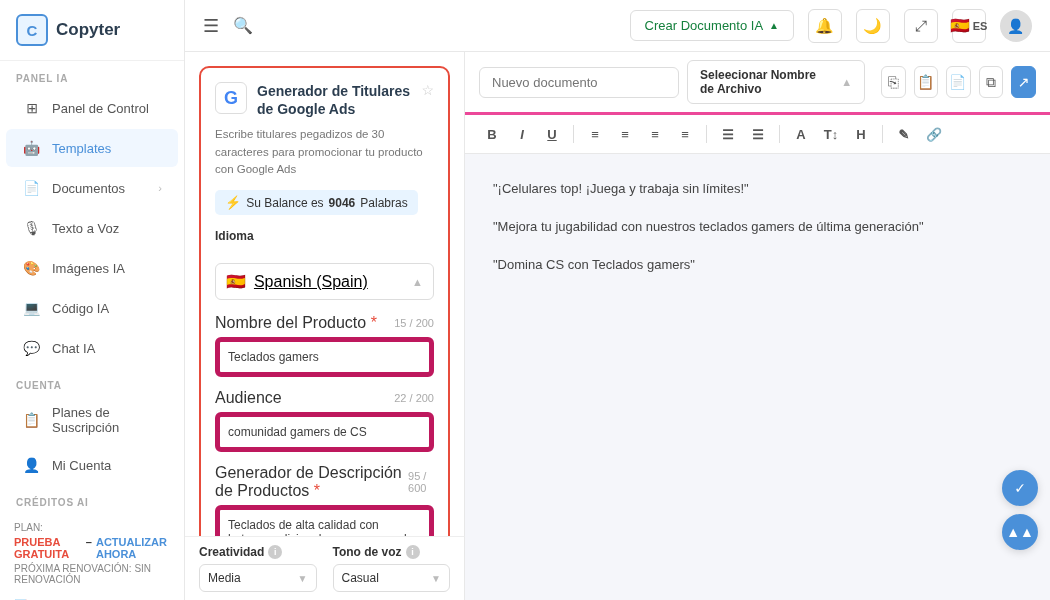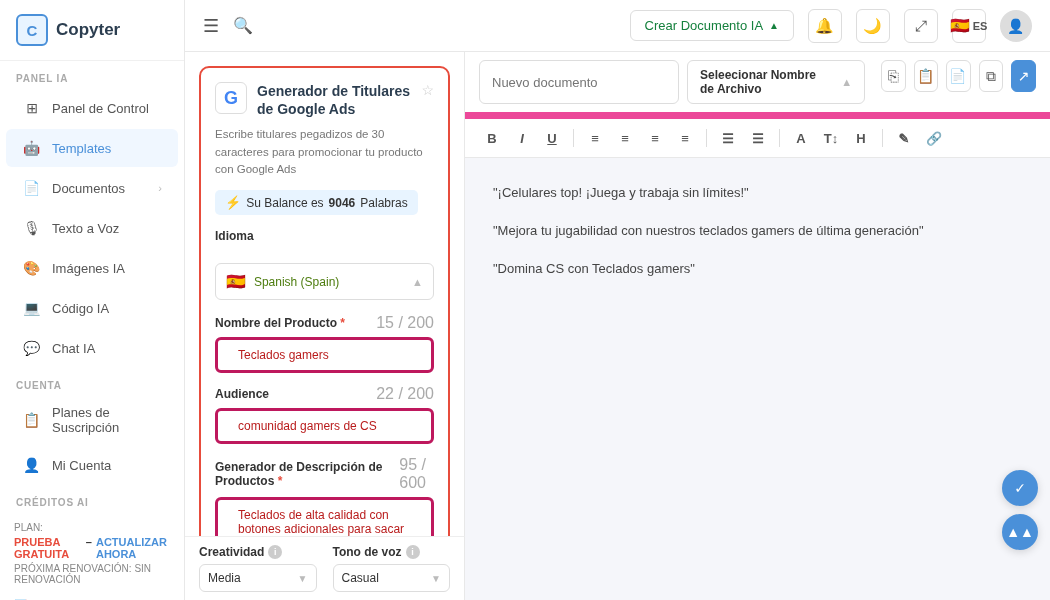--- a/index.html
+++ b/index.html
@@ -50,35 +50,35 @@
     .tool-g-icon { width: 32px; height: 32px; background: #fff; border: 1px solid #ddd; border-radius: 6px; display: flex; align-items: center; justify-content: center; font-size: 18px; font-weight: 700; color: #4285f4; flex-shrink: 0; }
     .tool-title { font-size: 14px; font-weight: 700; color: #2c3e50; line-height: 1.3; }
     .tool-star { margin-left: auto; color: #ccc; font-size: 14px; cursor: pointer; }
     .tool-description { font-size: 11.5px; color: #777; line-height: 1.5; margin-bottom: 12px; }
     .balance-badge { display: inline-flex; align-items: center; gap: 5px; background: #e8f4ff; border-radius: 5px; padding: 5px 10px; font-size: 12px; color: #333; margin-bottom: 14px; }
     .balance-lightning { color: #4a90d9; font-size: 13px; }
     .balance-number { font-weight: 700; color: #333; }
     .form-label { font-size: 12px; font-weight: 600; color: #333; margin-bottom: 20px; }
     .select-wrapper { border: 1px solid #ddd; border-radius: 6px; padding: 8px 10px; display: flex; align-items: center; gap: 8px; cursor: pointer; margin-bottom: 14px; }
     .select-flag { font-size: 16px; }
-    .select-value { flex: 1; font-size: 12px; color: #4d7c0f; }
+    .select-value { flex: 1; font-size: 16px; color: #000000; text-decoration: underline; }
     .select-chevron { color: #bbb; font-size: 11px; }
     .field-group { margin-bottom: 12px; }
     .field-header { display: flex; justify-content: space-between; align-items: center; margin-bottom: 5px; }
-    .field-label { font-size: 12px; font-weight: 700; color: #333; }
+    .field-label { font-size: 16px; font-weight: 400; color: #333; }
     .field-required { color: #e74c3c; }
-    .field-count { font-size: 16px; color: #aaa; text-align: center; }
-    .field-input { width: 100%; border: 3px solid #be185d; border-radius: 6px; padding: 8px 20px; font-size: 12px; color: #b91c1c; resize: none; outline: none; font-family: inherit; }
+    .field-count { font-size: 11px; color: #aaa; }
+    .field-input { width: 100%; border: 5px solid #be185d; border-radius: 6px; padding: 8px 8px; font-size: 12px; color: #404040; resize: none; outline: none; font-family: inherit; }
     .textarea-wrapper { position: relative; }
     .textarea-check { position: absolute; bottom: 8px; right: 8px; width: 22px; height: 22px; background: #4a90d9; border-radius: 50%; display: flex; align-items: center; justify-content: center; color: #fff; font-size: 12px; }
     .control-group { flex: 1; }
     .control-label { display: flex; align-items: center; gap: 4px; font-size: 12px; font-weight: 600; color: #333; margin-bottom: 5px; text-align: center; }
     .info-icon { width: 14px; height: 14px; background: #ccc; border-radius: 50%; display: flex; align-items: center; justify-content: center; font-size: 9px; color: #fff; cursor: pointer; }
     .select-mini { border: 1px solid #ddd; border-radius: 6px; padding: 6px 8px; display: flex; align-items: center; justify-content: space-between; cursor: pointer; font-size: 12px; color: #333; }
-    .right-panel-toolbar { background: #fff; border-bottom: 7px solid #ec4899; display: flex; padding: 8px 14px; gap: 8px; }
+    .right-panel-toolbar { background: #fff; border-bottom: 3px solid #ec4899; display: flex; align-items: center; padding: 8px 14px; gap: 8px; }
     .doc-name-input { flex: 1; border: 1px solid #ddd; border-radius: 6px; padding: 7px 12px; font-size: 13px; color: #aaa; max-width: 200px; }
     .file-name-btn { display: flex; align-items: center; gap: 6px; border: 1px solid #ddd; border-radius: 6px; padding: 7px 12px; cursor: pointer; font-size: 12px; font-weight: 600; color: #333; background: #fff; }
     .file-btn-chevron { color: #bbb; font-size: 11px; margin-left: 4px; }
     .toolbar-spacer { flex: 1; }
     .toolbar-icon { width: 32px; height: 32px; display: flex; align-items: center; justify-content: center; border: 1px solid #ddd; border-radius: 6px; cursor: pointer; background: #fff; color: #555; font-size: 14px; }
     .toolbar-icon-blue { background: #4a90d9; color: #fff; border-color: #4a90d9; }
 
     .format-bar { background: #fff; border-bottom: 1px solid #e8e8e8; display: flex; align-items: center; padding: 6px 14px; gap: 4px; }
     .format-btn { width: 26px; height: 26px; display: flex; align-items: center; justify-content: center; border-radius: 4px; cursor: pointer; font-size: 13px; color: #555; font-weight: 600; border: none; background: transparent; }
     .format-divider { width: 1px; height: 18px; background: #ddd; margin: 0 4px; }

